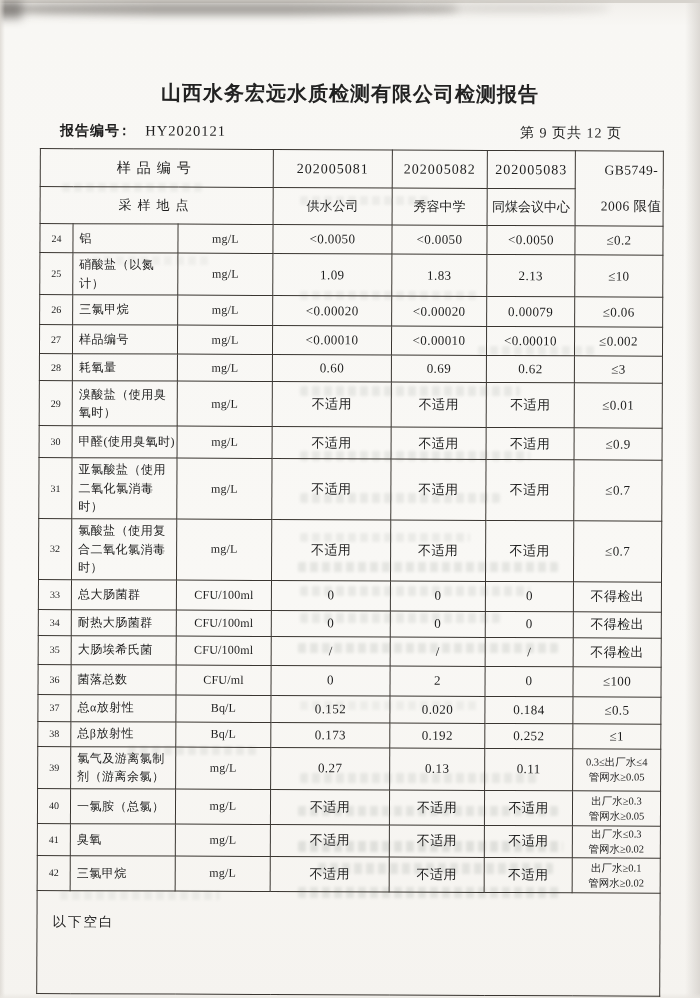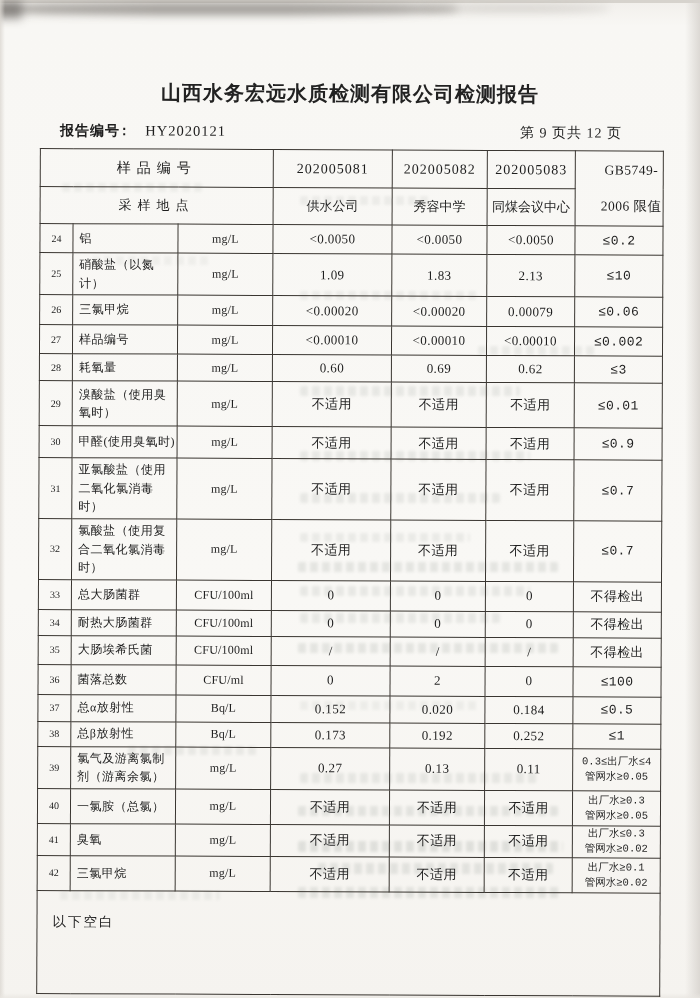--- a/index.html
+++ b/index.html
@@ -45,21 +45,21 @@
   tr.hr1 td{height:37px;font-size:14px;}
   tr.hr2 td{height:36px;font-size:13px;}
   .head-label{letter-spacing:6px;font-size:14px;}
   .sample-id{font-size:14.5px;letter-spacing:1px;}
   td.limit-head{padding:0;}
   td.limit-head div{height:36px;line-height:36px;font-size:13.5px;letter-spacing:.5px;padding-left:24px;}
   .c-no{font-size:10px;}
   .c-name{text-align:left !important;font-size:12px;line-height:1.55;padding:2px 1px 2px 6px !important;letter-spacing:.5px;}
   .c-unit{font-size:12px;letter-spacing:.2px;}
   .c-val{font-size:13px;letter-spacing:.4px;}
-  .c-limit{font-size:13px;letter-spacing:.4px;font-family:Liberation Mono, monospace;}
+  .c-limit{font-size:13px;letter-spacing:.4px;}
   .c-limit span{display:inline;}
   .c-limit.sm span{display:block;font-size:10.5px;line-height:1.45;letter-spacing:0;}
   tr.blank-row td{
     height:80px;vertical-align:top;text-align:left;
     padding:22px 0 0 15px;font-size:13.5px;letter-spacing:2px;
   }
 </style>
 </head>
 <body>
 

